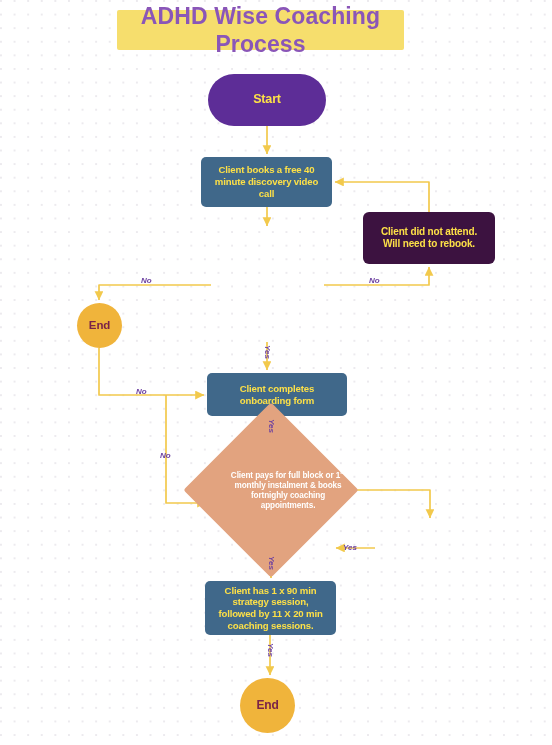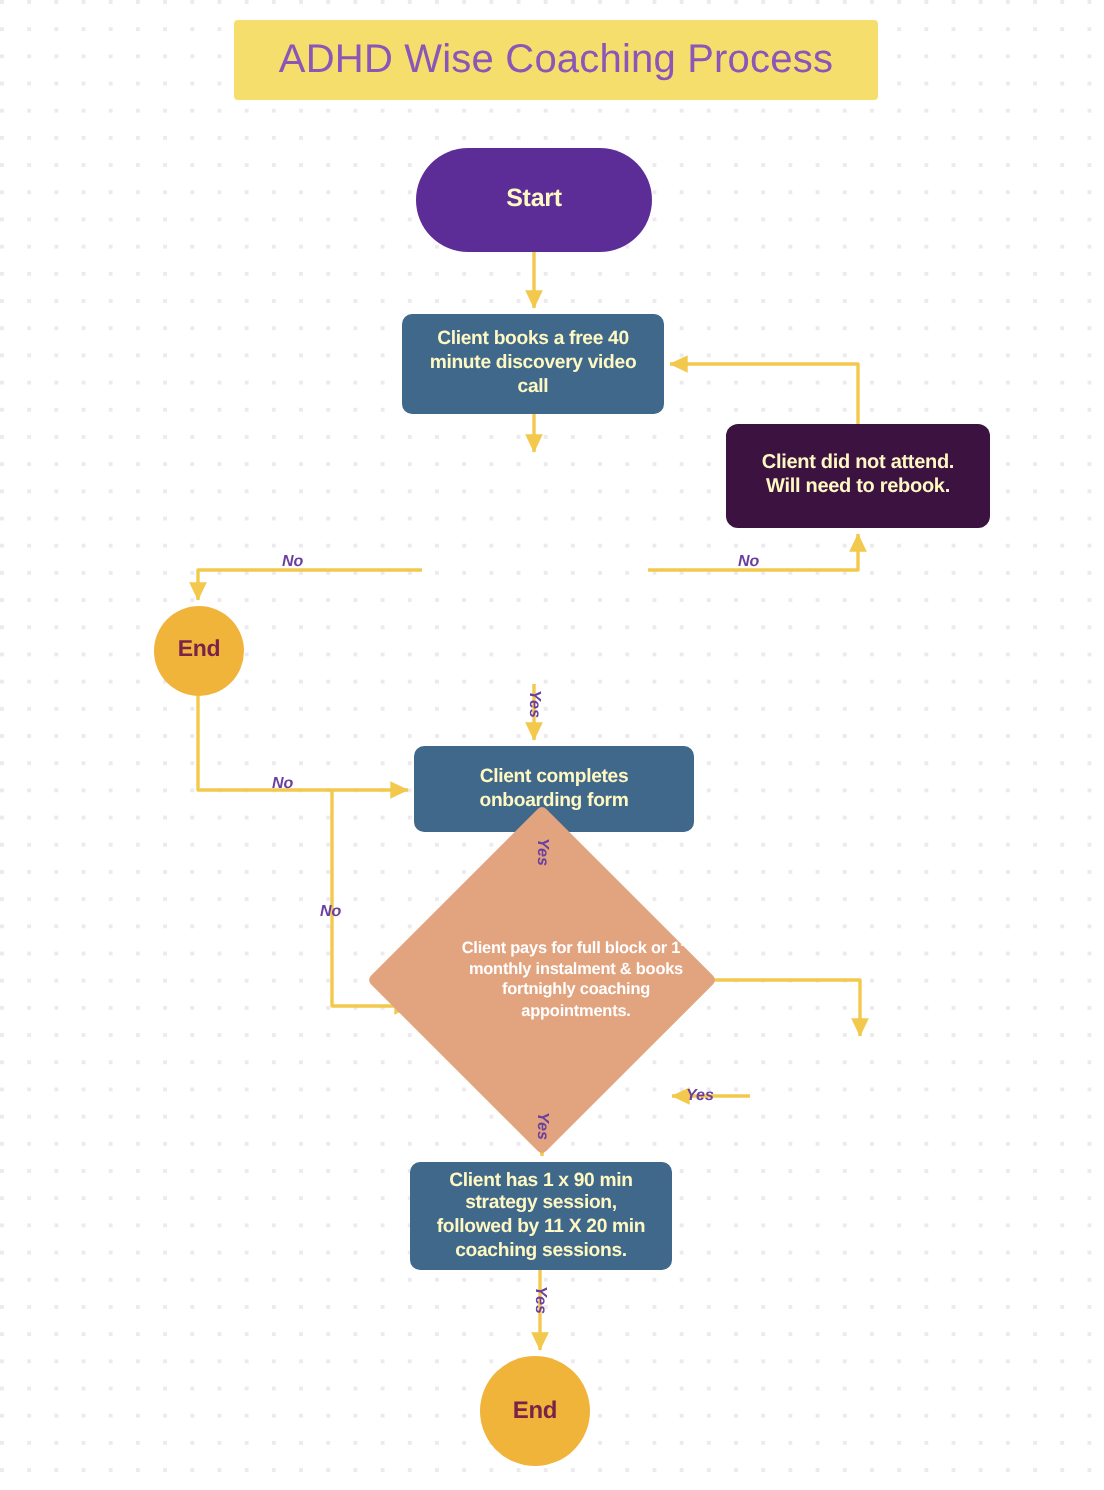--- a/index.html
+++ b/index.html
@@ -23,36 +23,36 @@
     width: 552px;
     height: 745px;
   }
   .node {
     position: absolute;
     box-sizing: border-box;
     display: flex;
     align-items: center;
     justify-content: center;
     text-align: center;
-    color: #fef9c3;
+    color: #fde047;
     font-weight: bold;
     line-height: 1.22;
     letter-spacing: -0.15px;
   }
 
   
   .title-banner {
     left: 117px;
     top: 10px;
-    width: 322px;
+    width: 287px;
     height: 40px;
     background: #f6de6d;
     color: #8a56b8;
-    font-size: 20px;
-    font-weight: normal;
+    font-size: 23px;
+    font-weight: bold;
     letter-spacing: 0.1px;
     border-radius: 2px;
   }
 
   
   .start-node {
     left: 208px;
     top: 74px;
     width: 118px;
     height: 52px;

